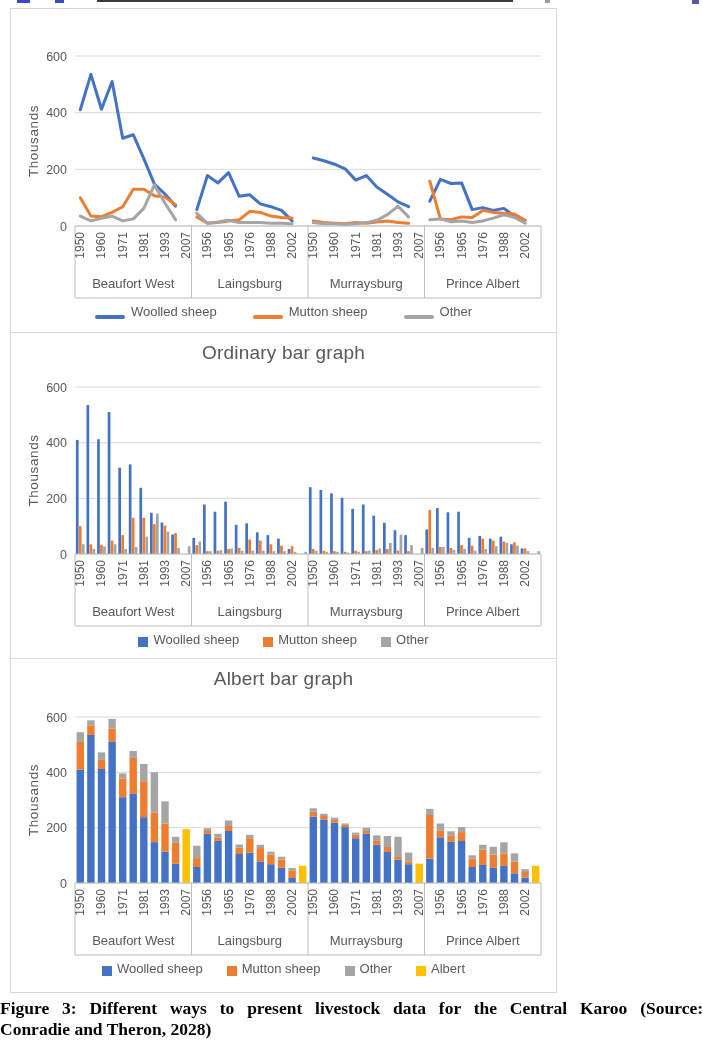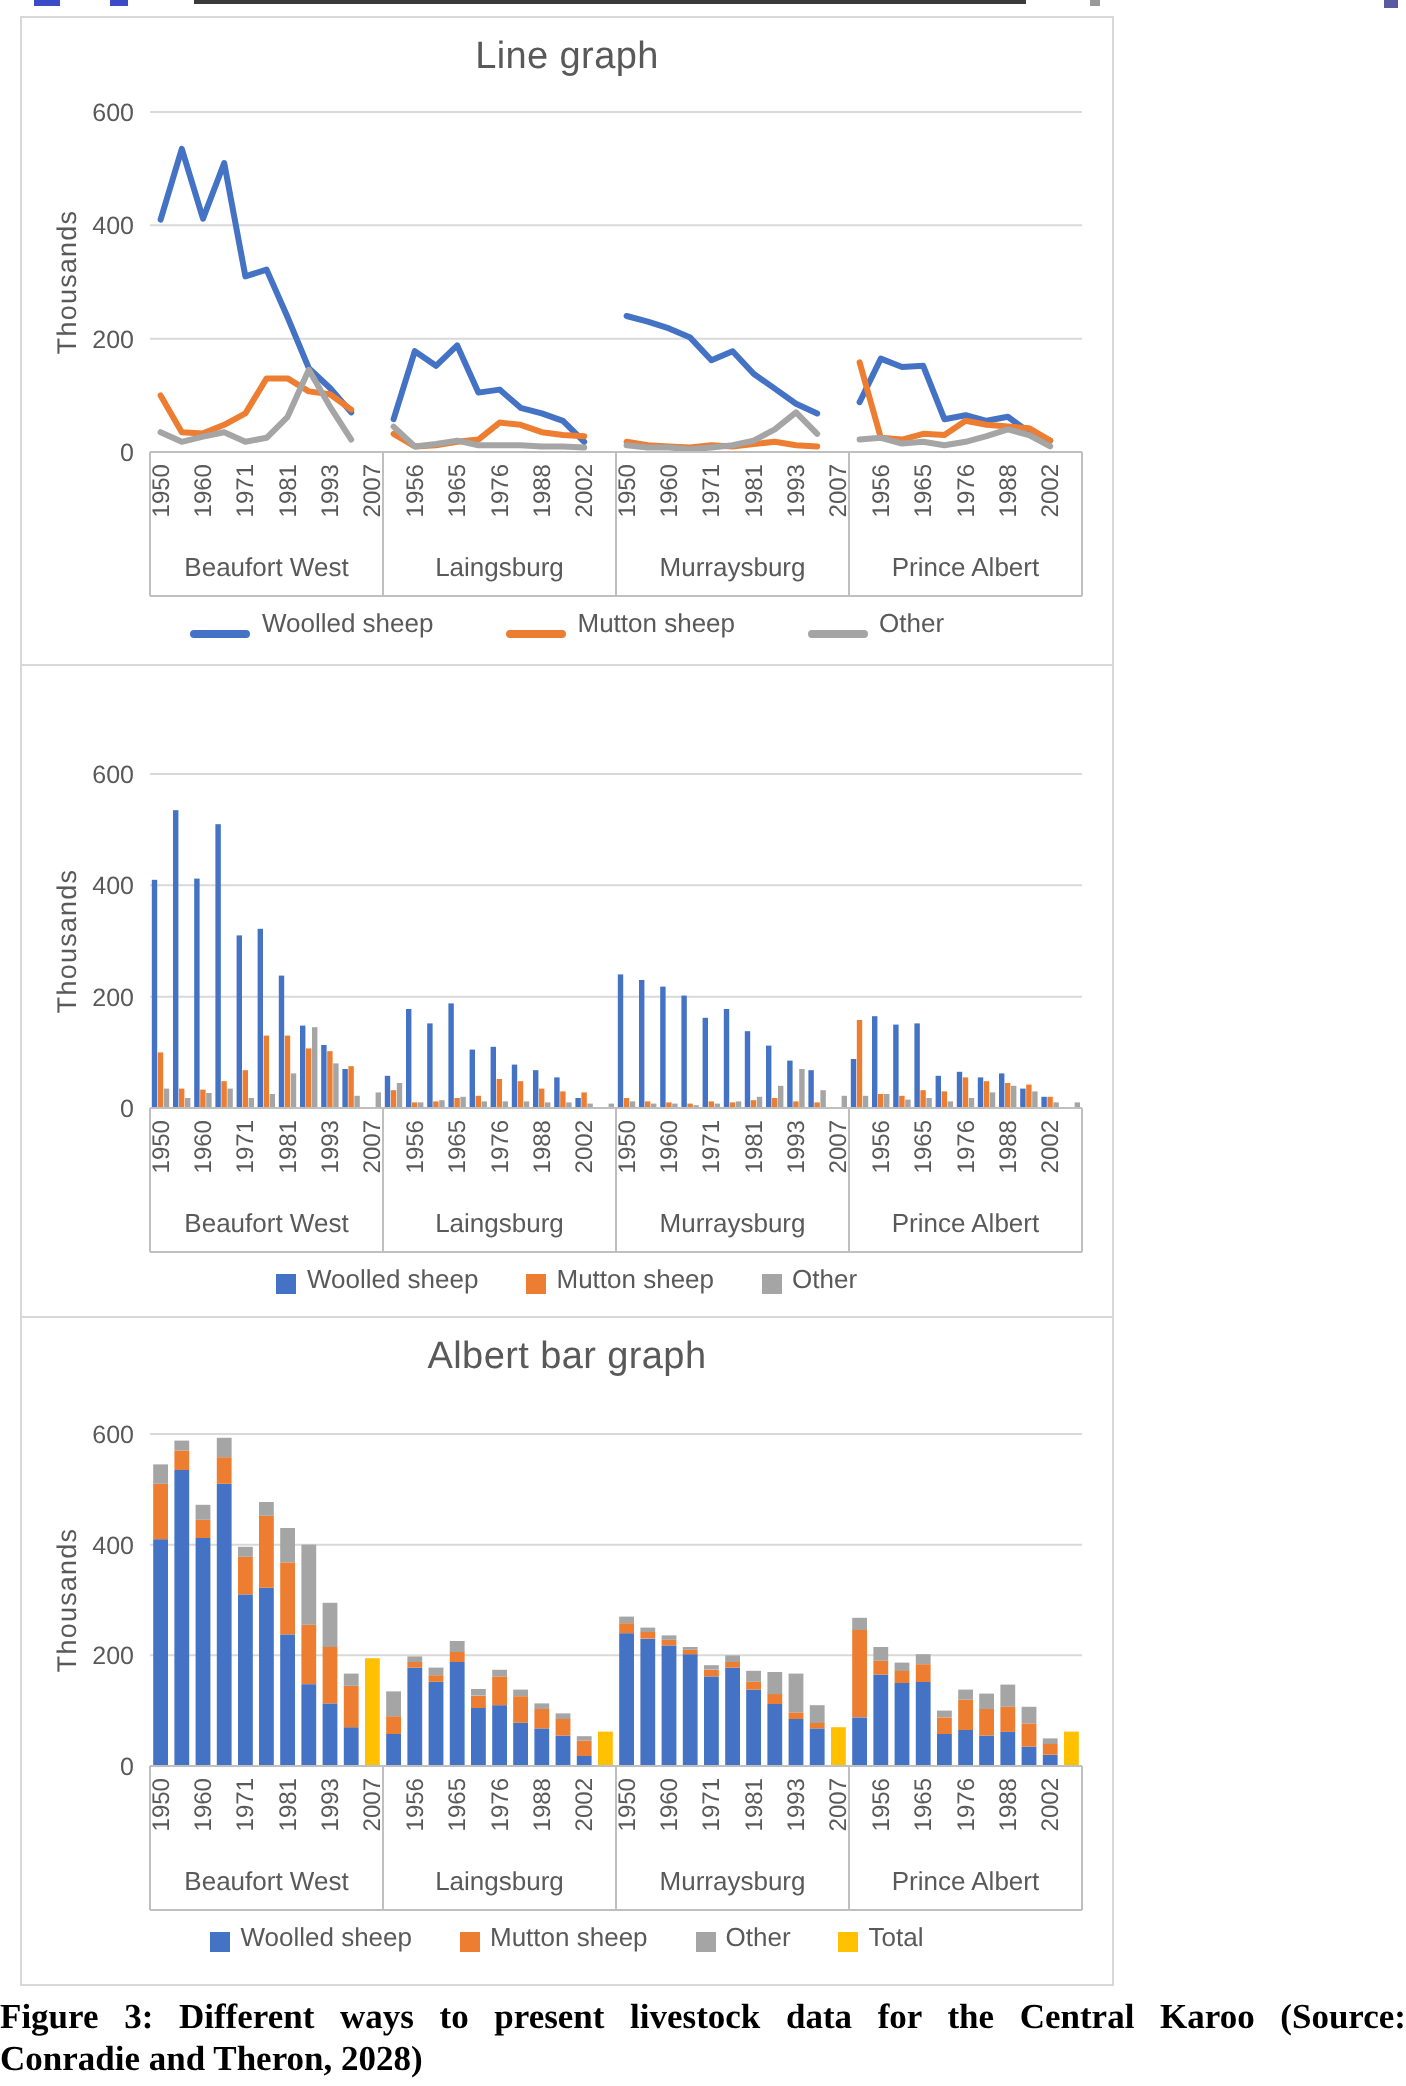--- a/index.html
+++ b/index.html
@@ -43,21 +43,20 @@
 
 <div class="page">
 
   <div class="frag" style="left:17px;width:13px;height:3px;background:#3b4bc8"></div>
   <div class="frag" style="left:55px;width:9px;height:3px;background:#3b4bc8"></div>
   <div class="frag" style="left:97px;width:416px;height:2px;background:#3a3a3a"></div>
   <div class="frag" style="left:545px;width:5px;height:3px;background:#9a9a9a"></div>
   <div class="frag" style="left:692px;width:7px;height:4px;background:#5a5aa0"></div>
 
   <section class="chart-card c1">
-    <h2 class="chart-title">Line graph</h2>
     <svg class="plot" xmlns="http://www.w3.org/2000/svg" viewBox="0 0 545 323">
         <g>
           <line x1="64" y1="217" x2="530" y2="217" stroke="#D9D9D9" stroke-width="1"></line>
           <text x="56" y="221.5" text-anchor="end" class="tk">0</text>
           <line x1="64" y1="160.33333333333334" x2="530" y2="160.33333333333334" stroke="#D9D9D9" stroke-width="1"></line>
           <text x="56" y="164.83333333333334" text-anchor="end" class="tk">200</text>
           <line x1="64" y1="103.66666666666667" x2="530" y2="103.66666666666667" stroke="#D9D9D9" stroke-width="1"></line>
           <text x="56" y="108.16666666666667" text-anchor="end" class="tk">400</text>
           <line x1="64" y1="47" x2="530" y2="47" stroke="#D9D9D9" stroke-width="1"></line>
           <text x="56" y="51.5" text-anchor="end" class="tk">600</text>
@@ -123,20 +122,21 @@
           <span class="lg-lb">Mutton sheep</span>
         </span>
         <span class="lg-item">
           <span class="sw-line" style="background: rgb(165, 165, 165);"></span>
           <span class="lg-lb">Other</span>
         </span>
       </div>
   </section>
 
   <section class="chart-card c2">
+    <h2 class="chart-title">Ordinary bar graph</h2>
     <svg class="plot" xmlns="http://www.w3.org/2000/svg" viewBox="0 0 545 325">
         <g>
           <line x1="64" y1="221" x2="530" y2="221" stroke="#D9D9D9" stroke-width="1"></line>
           <text x="56" y="225.5" text-anchor="end" class="tk">0</text>
           <line x1="64" y1="165.33333333333334" x2="530" y2="165.33333333333334" stroke="#D9D9D9" stroke-width="1"></line>
           <text x="56" y="169.83333333333334" text-anchor="end" class="tk">200</text>
           <line x1="64" y1="109.66666666666667" x2="530" y2="109.66666666666667" stroke="#D9D9D9" stroke-width="1"></line>
           <text x="56" y="114.16666666666667" text-anchor="end" class="tk">400</text>
           <line x1="64" y1="54" x2="530" y2="54" stroke="#D9D9D9" stroke-width="1"></line>
           <text x="56" y="58.5" text-anchor="end" class="tk">600</text>
@@ -504,21 +504,21 @@
         <span class="lg-item">
           <span class="sw-sq" style="background: rgb(237, 125, 49);"></span>
           <span class="lg-lb">Mutton sheep</span>
         </span>
         <span class="lg-item">
           <span class="sw-sq" style="background: rgb(165, 165, 165);"></span>
           <span class="lg-lb">Other</span>
         </span>
         <span class="lg-item">
           <span class="sw-sq" style="background: rgb(255, 192, 0);"></span>
-          <span class="lg-lb">Total</span>
+          <span class="lg-lb">Albert</span>
         </span>
       </div>
   </section>
 
   <p class="caption">
     <span class="cap1" style="display:block">Figure 3: Different ways to present livestock data for the Central Karoo (Source:</span>
     <span class="cap2" style="display:block">Conradie and Theron, 2028)</span>
   </p>
 
 </div>

